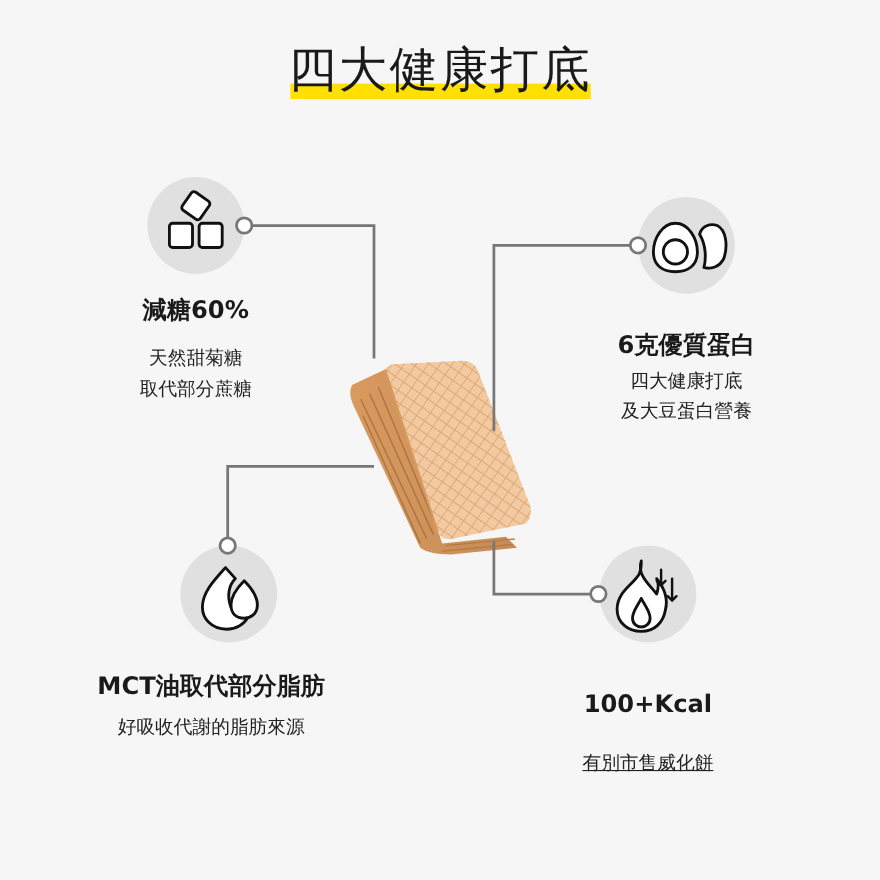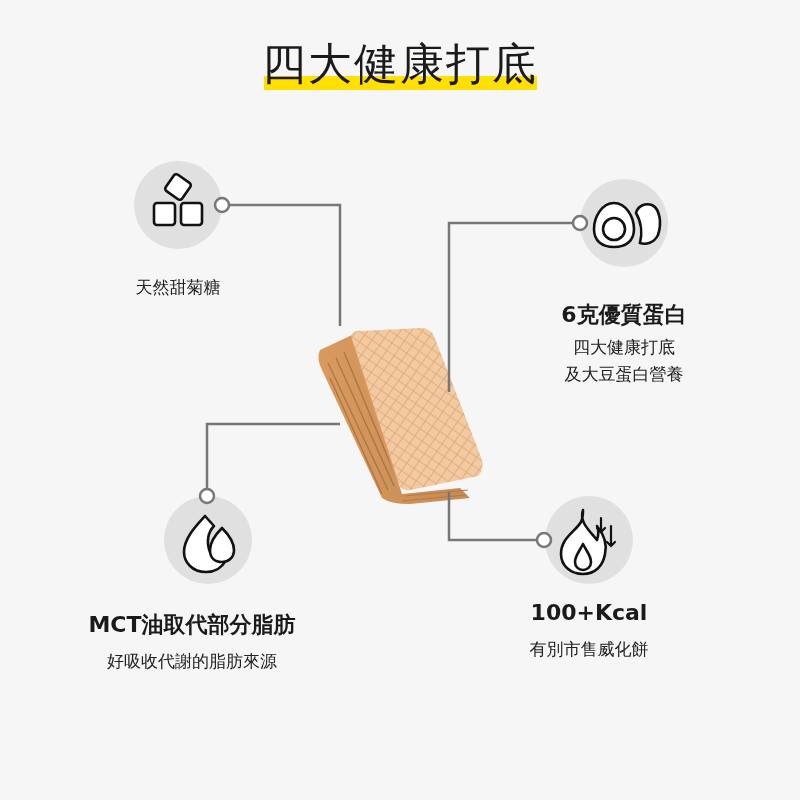--- a/index.html
+++ b/index.html
@@ -119,30 +119,32 @@
       <path d="M38 48 C34 56 30 60 30 66 C30 71 34 74 38 74 C42 74 46 71 46 66 C46 60 42 56 38 48 Z"></path>
     </g>
     <g fill="none" stroke="#111" stroke-width="2.2" stroke-linecap="round">
       <path d="M56 22 L56 36 M52 32 L56 36 L60 32"></path>
       <path d="M66 30 L66 50 M62 46 L66 50 L70 46"></path>
     </g>
   </svg>
 </div>
 
 <div class="feature" style="left:78px; top:268px; width:200px;">
-  <div class="d" style="margin-top:6px;">天然甜菊糖</div>
+  <div class="h">減糖60%</div>
+  <div class="d" style="margin-top:16px;font-family:Liberation Mono, monospace;">天然甜菊糖</div>
+  <div class="d">取代部分蔗糖</div>
 </div>
 
 <div class="feature" style="left:524px; top:300px; width:200px;">
   <div class="h">6克優質蛋白</div>
   <div class="d" style="margin-top:4px;">四大健康打底</div>
   <div class="d">及大豆蛋白營養</div>
 </div>
 
 <div class="feature" style="left:42px; top:598px; width:300px;margin-top:12px;">
   <div class="h">MCT油取代部分脂肪</div>
   <div class="d" style="margin-top:8px;">好吸收代謝的脂肪來源</div>
 </div>
 
-<div class="feature" style="left:489px; top:598px; width:200px;">
+<div class="feature" style="left:489px; top:626px; width:200px;">
   <div class="h">100+Kcal</div>
-  <div class="d" style="margin-top:8px;">有別市售威化餅</div>
+  <div class="d" style="margin-top:25px;text-decoration:underline;">有別市售威化餅</div>
 </div>
 
 </body></html>

